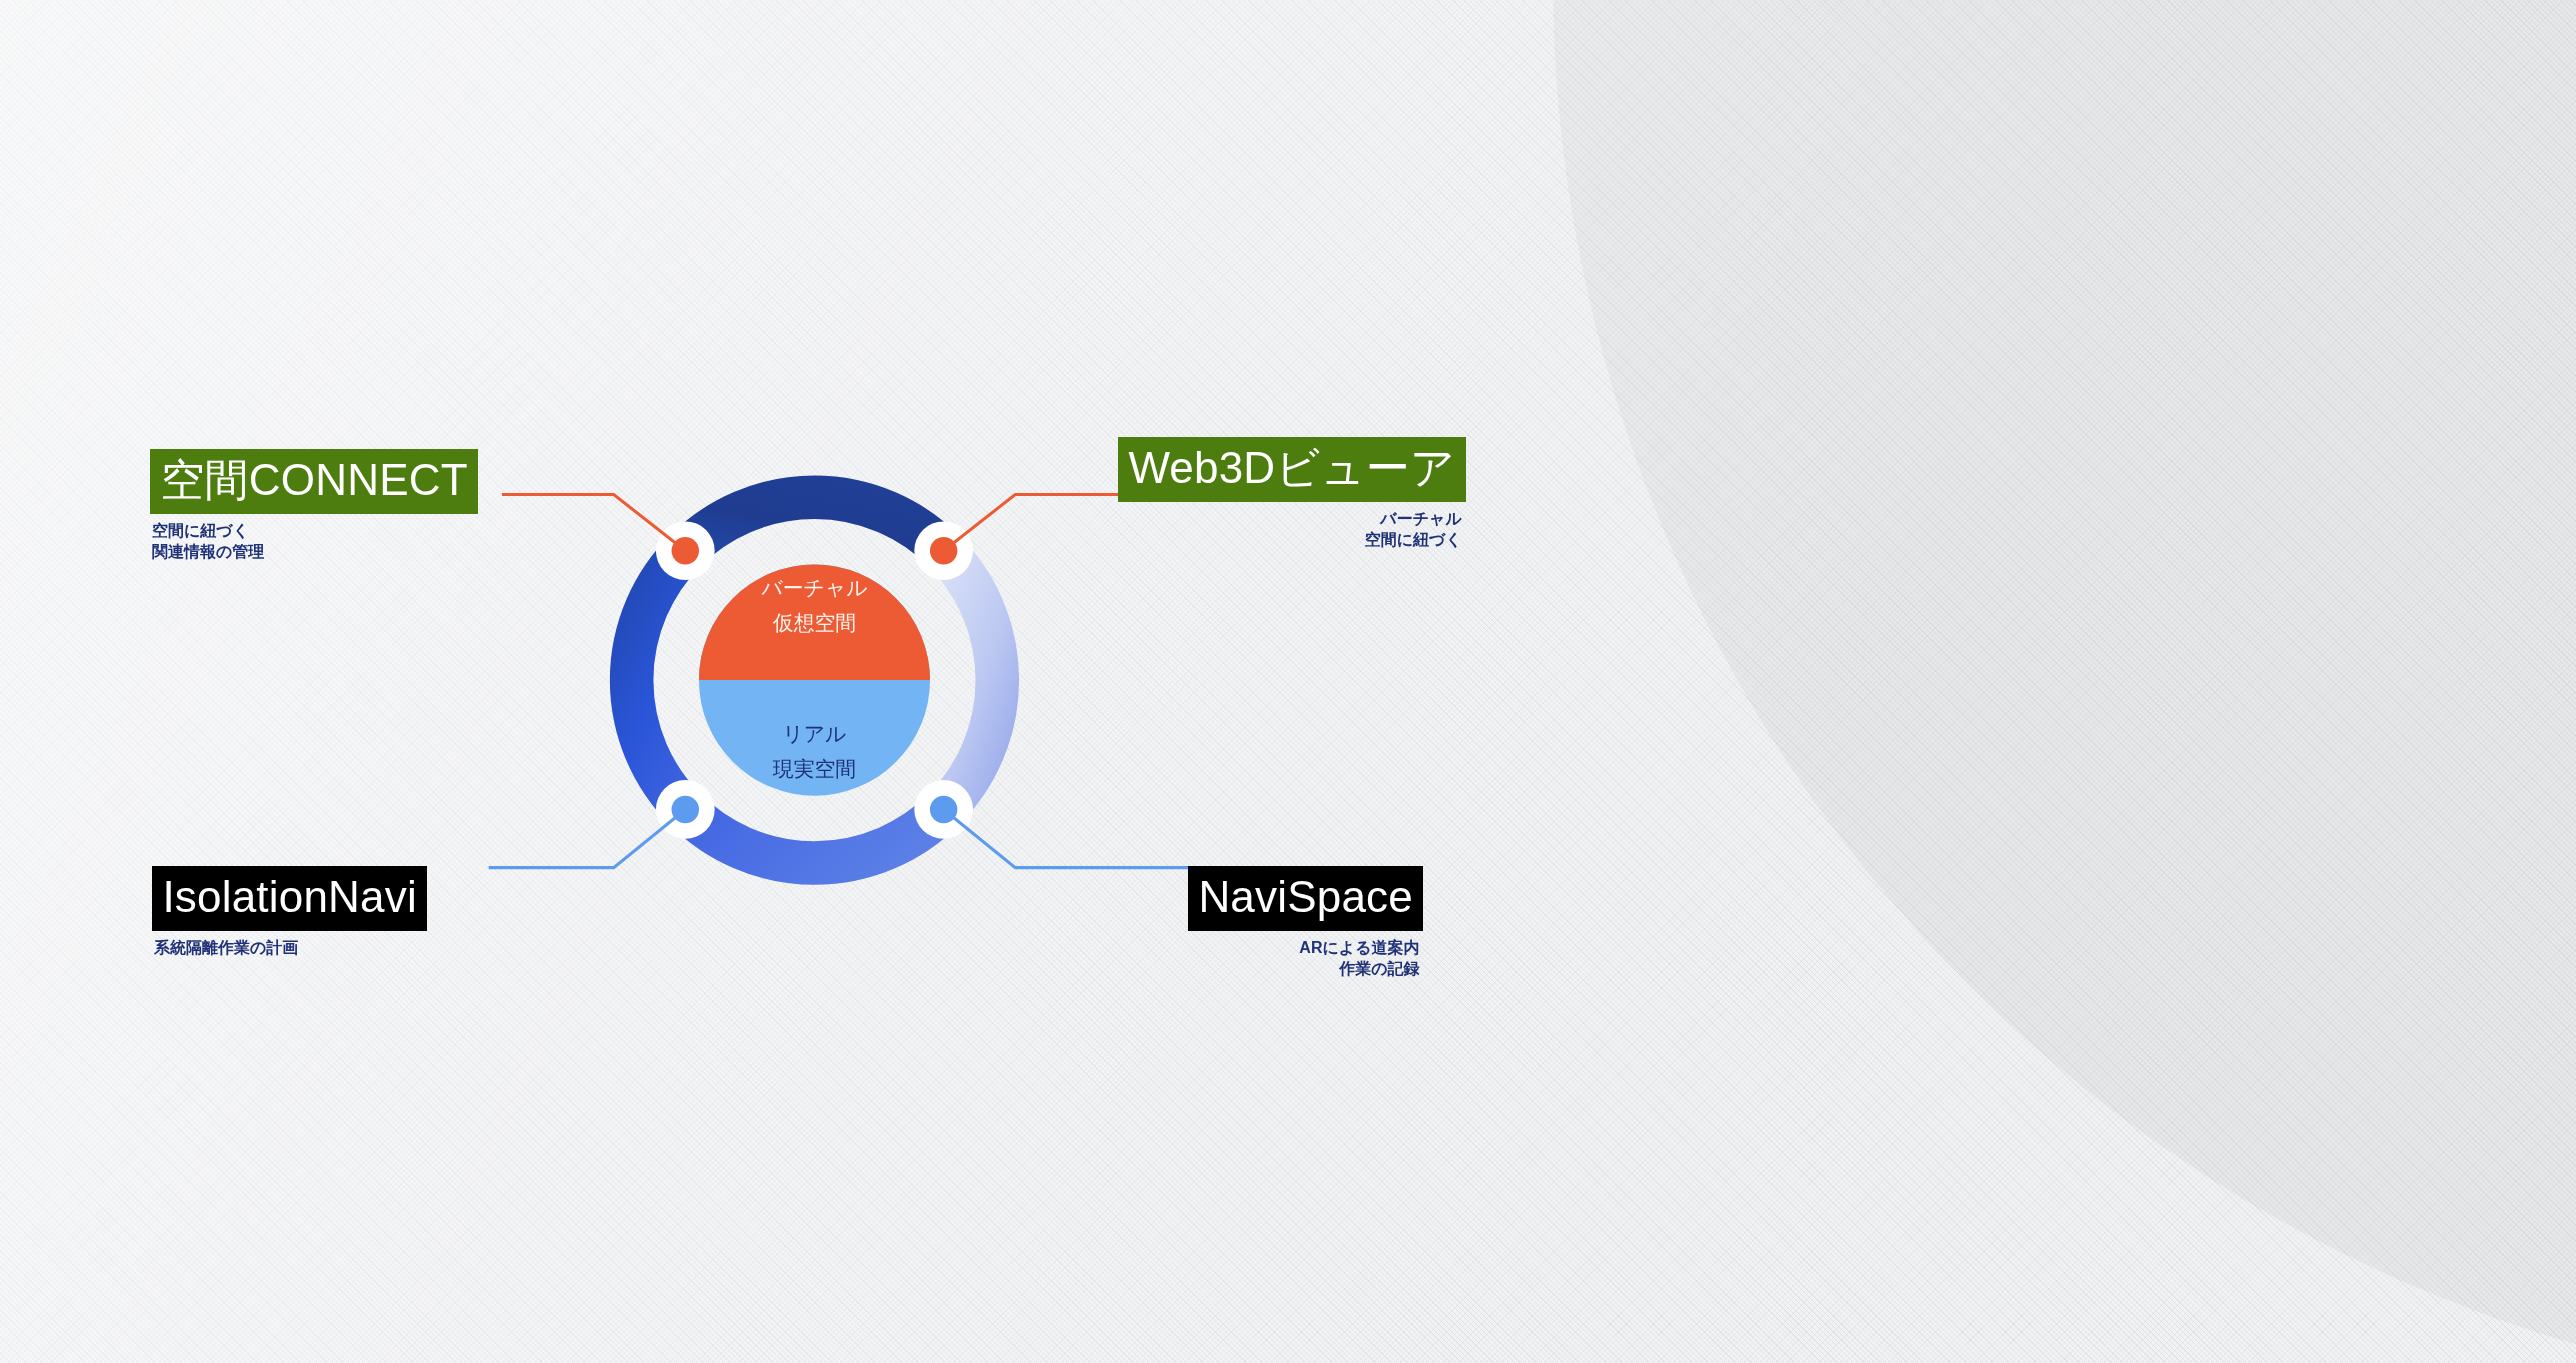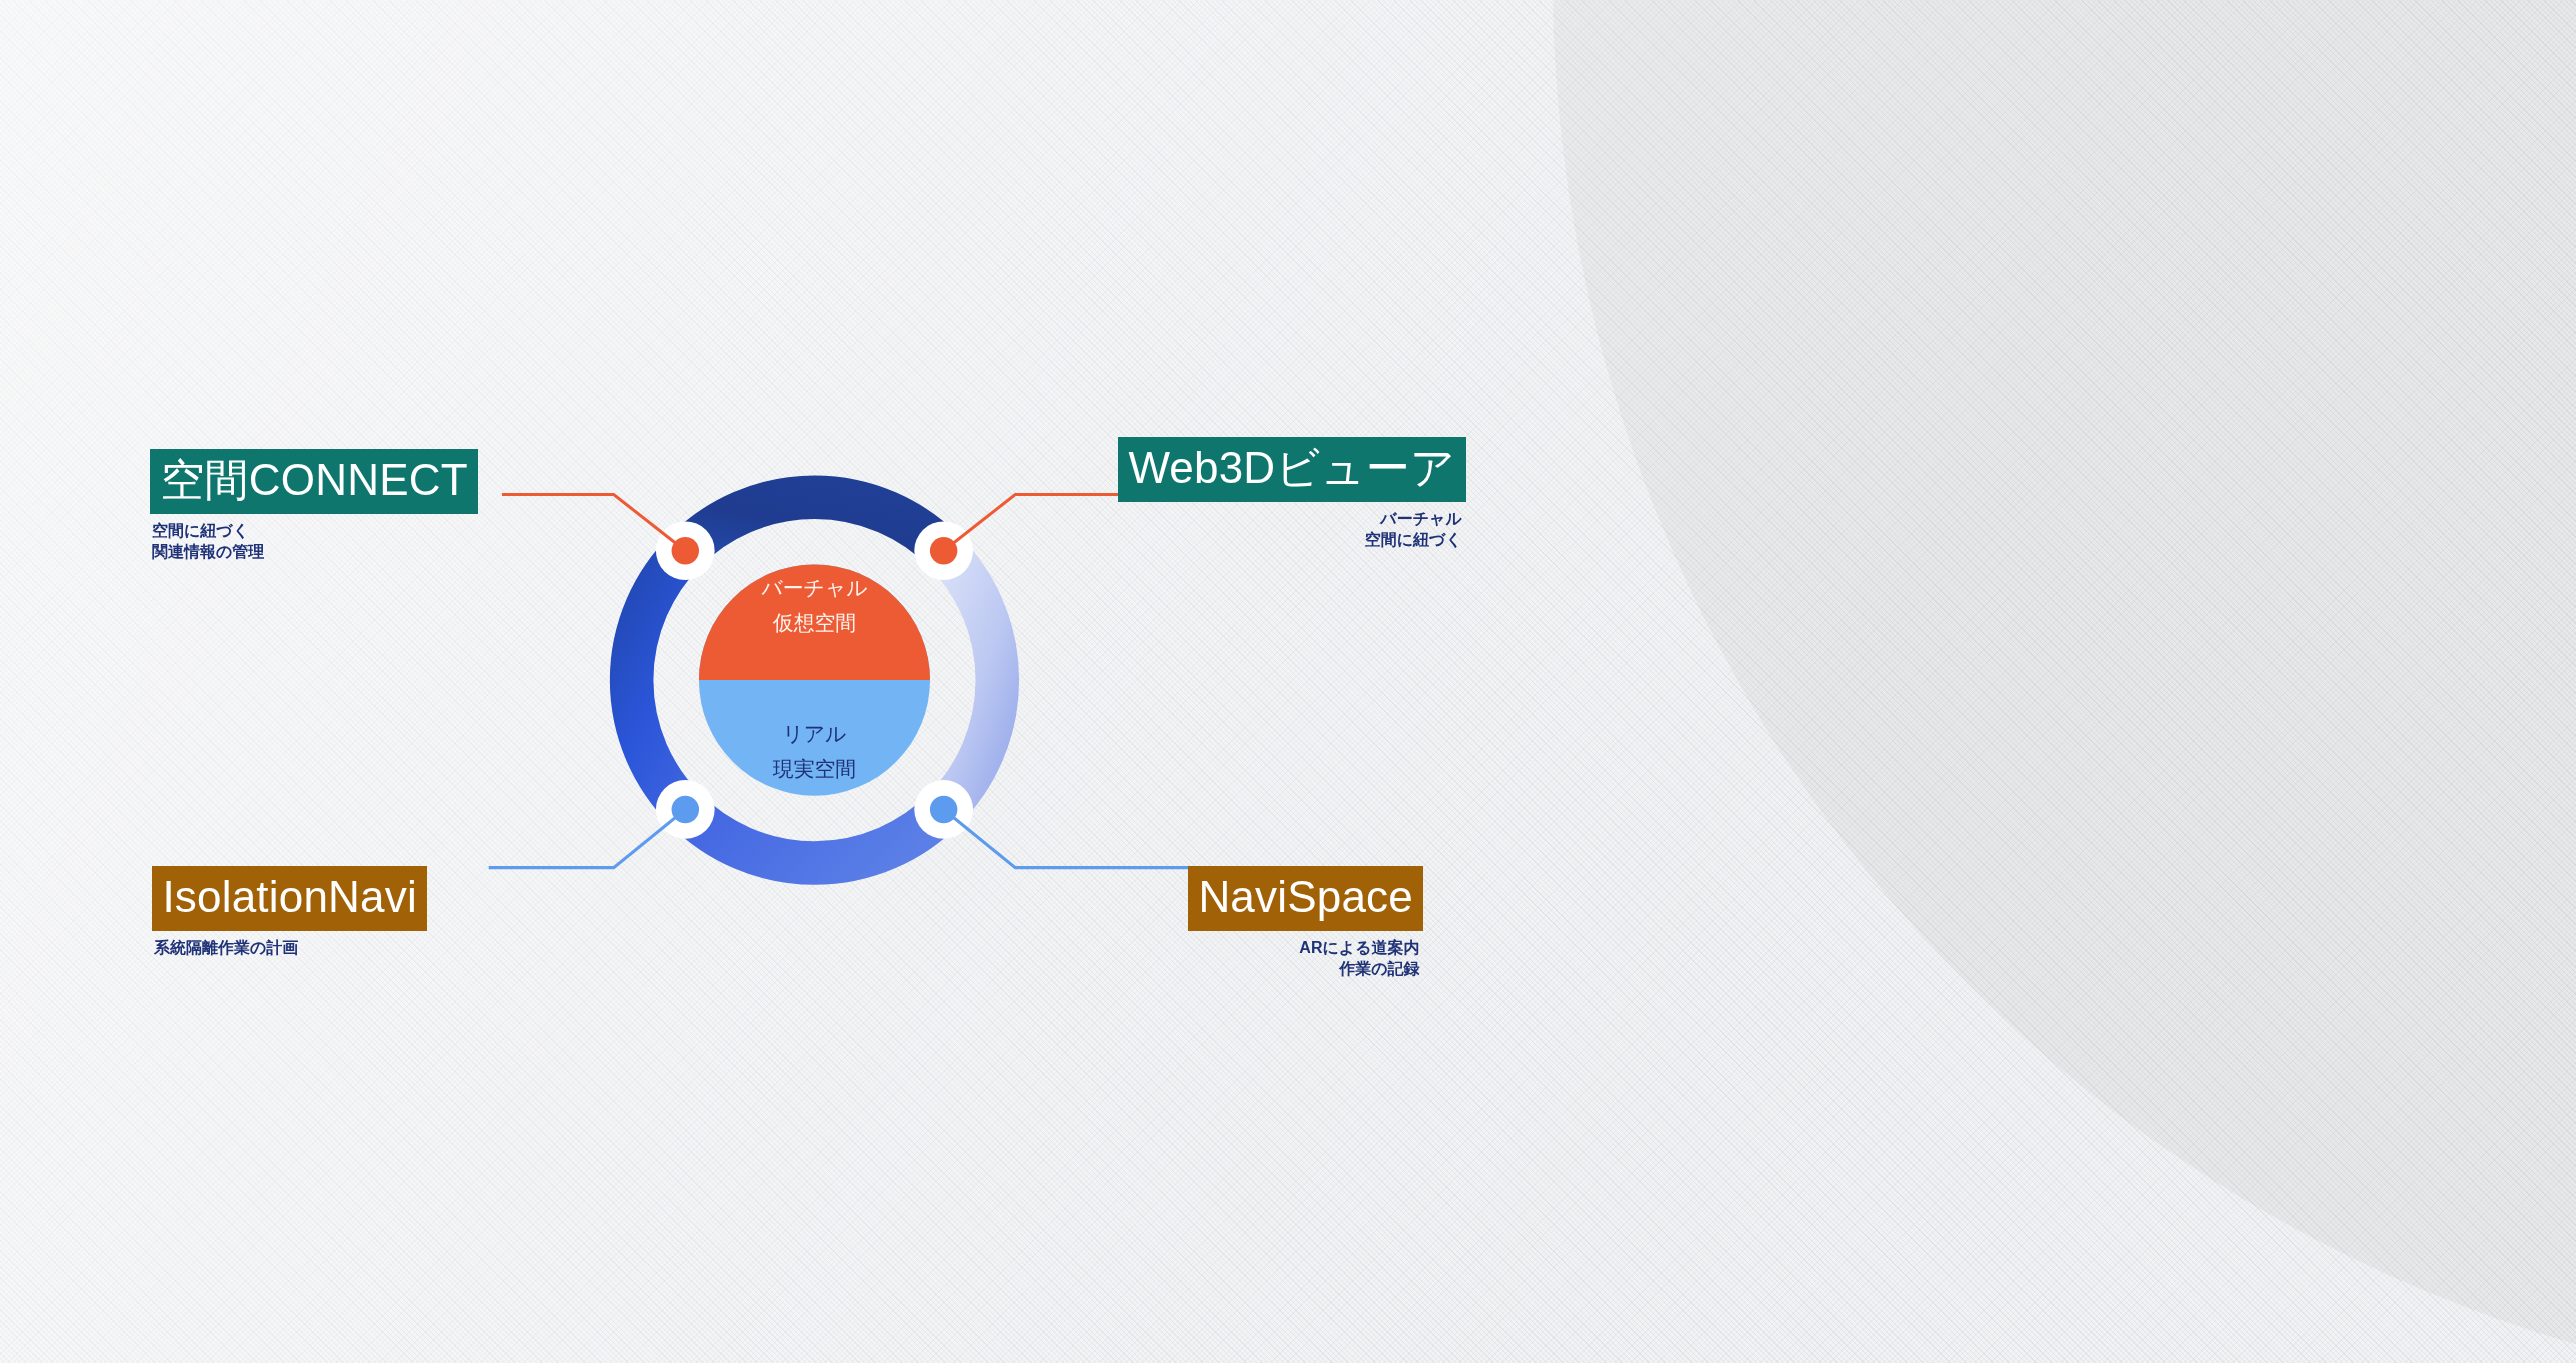--- a/index.html
+++ b/index.html
@@ -71,22 +71,22 @@
   .badge {
     display: inline-block;
     color: #ffffff;
     font-size: 44px;
     line-height: 1;
     padding: 8.5px 10.4px 12.3px 10.4px;
     letter-spacing: 0.2px;
     white-space: nowrap;
     font-weight: 400;
   }
-  .badge.orange { background: #0f766e; }
-  .badge.blue   { background: #a16207; }
+  .badge.orange { background: #4d7c0f; }
+  .badge.blue   { background: #000000; }
 
   .sub {
     color: #1F3278;
     font-size: 16px;
     line-height: 1.30;
     font-weight: bold;
     white-space: nowrap;
     margin-top: 7.6px;
   }
   .sub.align-left  { text-align: left; }

